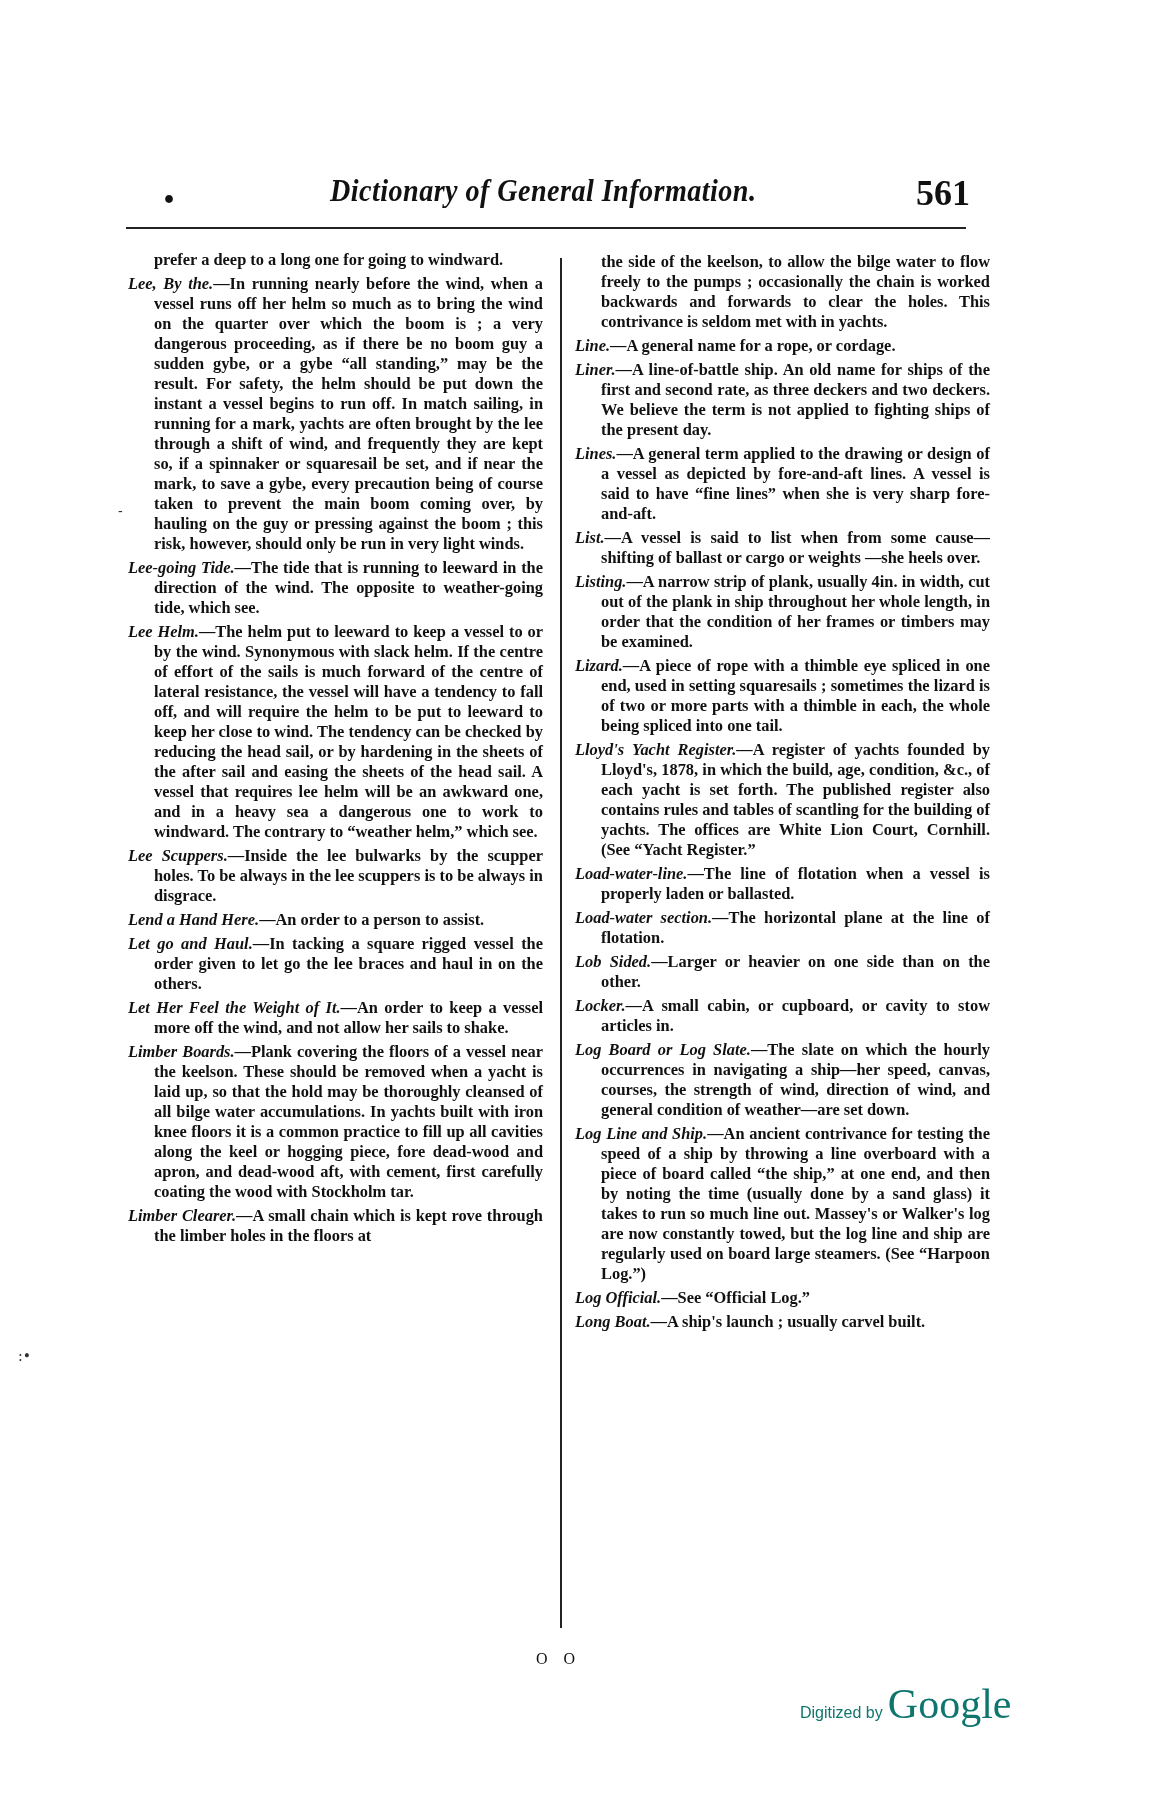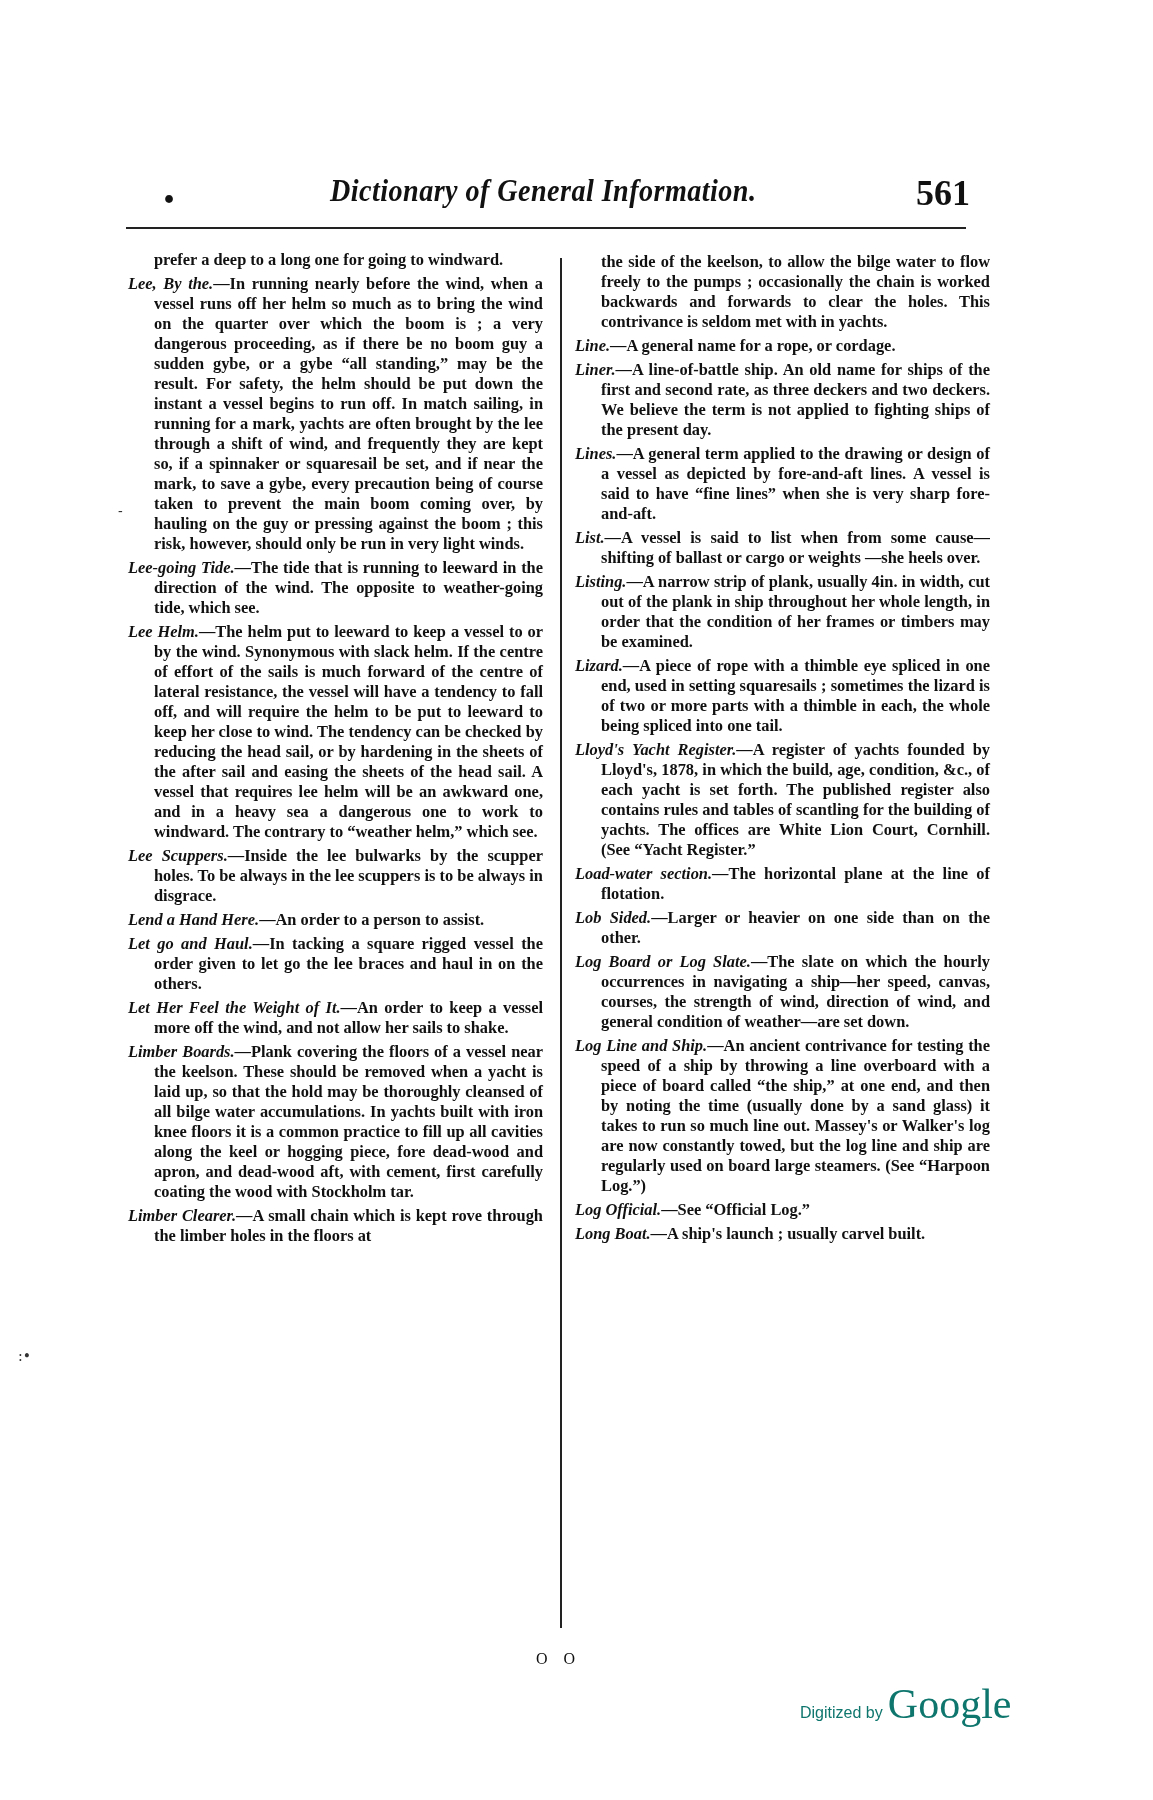--- a/index.html
+++ b/index.html
@@ -81,22 +81,24 @@
 
 <div class="column col-right">
   <p class="entry cont"><span class="term"></span><span>the side of the keelson, to allow the bilge water to flow freely to the pumps ; occasionally the chain is worked backwards and forwards to clear the holes. This contrivance is seldom met with in yachts.</span></p>
   <p class="entry"><span class="term">Line.</span><span>—A general name for a rope, or cordage.</span></p>
   <p class="entry"><span class="term">Liner.</span><span>—A line-of-battle ship. An old name for ships of the first and second rate, as three deckers and two deckers. We believe the term is not applied to fighting ships of the present day.</span></p>
   <p class="entry"><span class="term">Lines.</span><span>—A general term applied to the drawing or design of a vessel as depicted by fore-and-aft lines. A vessel is said to have “fine lines” when she is very sharp fore-and-aft.</span></p>
   <p class="entry"><span class="term">List.</span><span>—A vessel is said to list when from some cause—shifting of ballast or cargo or weights —she heels over.</span></p>
   <p class="entry"><span class="term">Listing.</span><span>—A narrow strip of plank, usually 4in. in width, cut out of the plank in ship throughout her whole length, in order that the condition of her frames or timbers may be examined.</span></p>
   <p class="entry"><span class="term">Lizard.</span><span>—A piece of rope with a thimble eye spliced in one end, used in setting squaresails ; sometimes the lizard is of two or more parts with a thimble in each, the whole being spliced into one tail.</span></p>
   <p class="entry"><span class="term">Lloyd's Yacht Register.</span><span>—A register of yachts founded by Lloyd's, 1878, in which the build, age, condition, &amp;c., of each yacht is set forth. The published register also contains rules and tables of scantling for the building of yachts. The offices are White Lion Court, Cornhill. (See “Yacht Register.”</span></p>
+  <p class="entry"><span class="term">Load-water-line.</span><span>—The line of flotation when a vessel is properly laden or ballasted.</span></p>
   <p class="entry"><span class="term">Load-water section.</span><span>—The horizontal plane at the line of flotation.</span></p>
   <p class="entry"><span class="term">Lob Sided.</span><span>—Larger or heavier on one side than on the other.</span></p>
+  <p class="entry"><span class="term">Locker.</span><span>—A small cabin, or cupboard, or cavity to stow articles in.</span></p>
   <p class="entry"><span class="term">Log Board or Log Slate.</span><span>—The slate on which the hourly occurrences in navigating a ship—her speed, canvas, courses, the strength of wind, direction of wind, and general condition of weather—are set down.</span></p>
   <p class="entry"><span class="term">Log Line and Ship.</span><span>—An ancient contrivance for testing the speed of a ship by throwing a line overboard with a piece of board called “the ship,” at one end, and then by noting the time (usually done by a sand glass) it takes to run so much line out. Massey's or Walker's log are now constantly towed, but the log line and ship are regularly used on board large steamers. (See “Harpoon Log.”)</span></p>
   <p class="entry"><span class="term">Log Official.</span><span>—See “Official Log.”</span></p>
   <p class="entry"><span class="term">Long Boat.</span><span>—A ship's launch ; usually carvel built.</span></p>
 </div>
 
 <div class="sig">O O</div>
 
 <div class="watermark">
   <span class="small">Digitized by</span>

